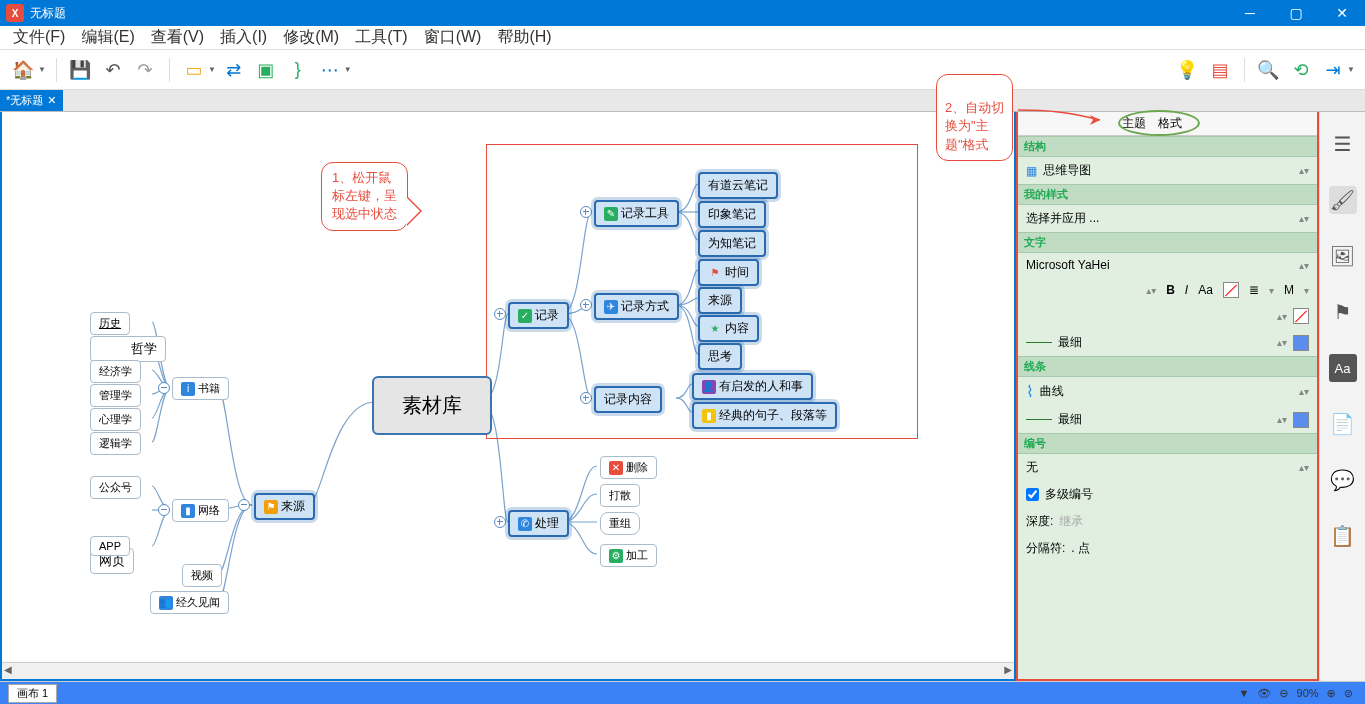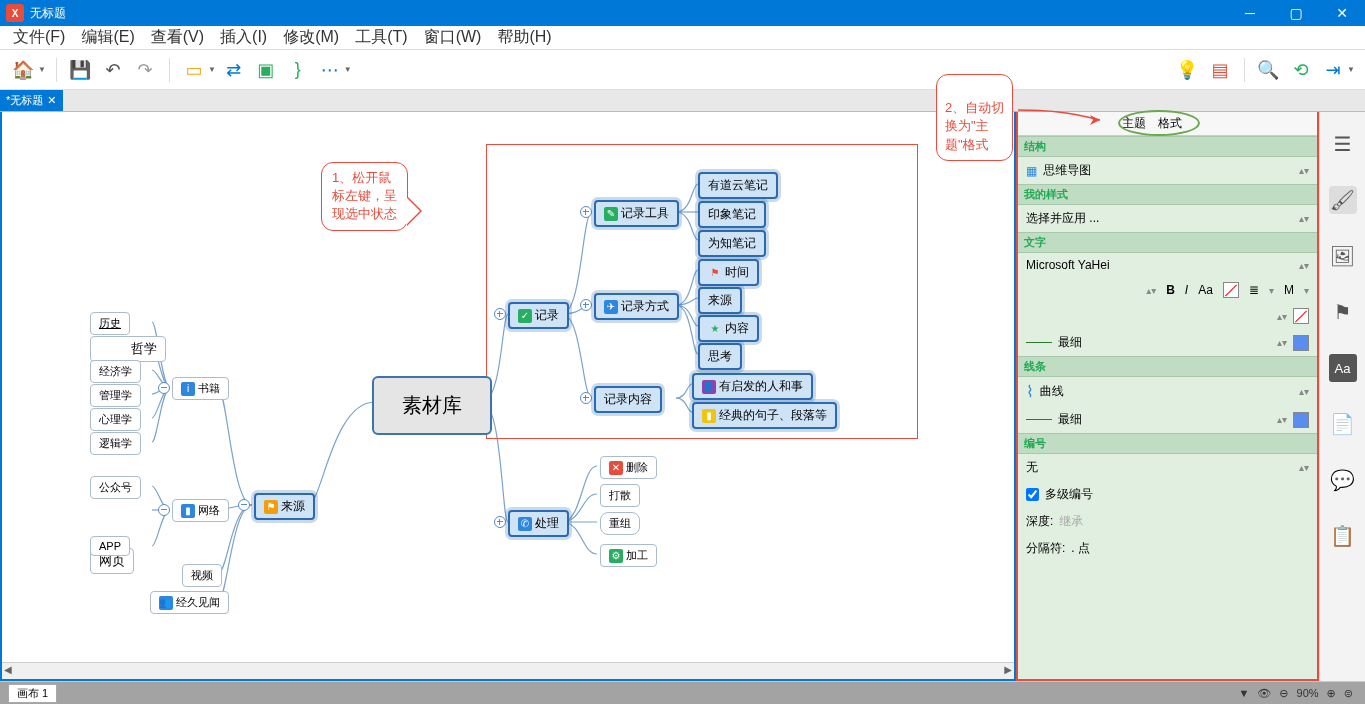--- a/index.html
+++ b/index.html
@@ -29,21 +29,21 @@
 
 
 .main { display: flex; height: 569px; }
 .canvas-wrap { flex: 1; display: flex; flex-direction: column; border: 2px solid #0078D7; border-top: none; position: relative; }
 .canvas { flex: 1; position: relative; overflow: hidden; background: #fff; }
 .scrollh { height: 17px; background: #f0f0f0; border-top: 1px solid #ccc; position: relative; }
 .scrollh::before { content: "◀"; position: absolute; left: 2px; top: 1px; font-size: 10px; color: #666; }
 .scrollh::after { content: "▶"; position: absolute; right: 2px; top: 1px; font-size: 10px; color: #666; }
 
 
-.statusbar { height: 23px; background: #a3a3a3; border-top: 1px solid #ccc; display: flex; align-items: center; padding: 0 8px; font-size: 11px; }
+.statusbar { height: 23px; background: #3b82f6; border-top: 1px solid #ccc; display: flex; align-items: center; padding: 0 8px; font-size: 11px; }
 .statusbar .sheet { background: #fff; border: 1px solid #aaa; padding: 1px 8px; }
 .statusbar .spacer { flex: 1; }
 .statusbar .statitem { margin: 0 4px; color: #333; }
 
 
 .node { position: absolute; border: 1px solid #7aa3cc; border-radius: 4px; background: #fff; padding: 3px 8px; font-size: 12px; white-space: nowrap; display: flex; align-items: center; gap: 3px; }
 .node.root { background: #e5e5e5; border: 2px solid #3a75b0; font-size: 20px; padding: 14px 28px; border-radius: 6px; }
 .node.sel { border: 2px solid #2a6ab0; background: #cfe3f7; box-shadow: 0 0 0 3px rgba(42,106,176,0.25); }
 .node.plain { border: 1px solid #aabccc; }
 .nicon { width: 14px; height: 14px; border-radius: 2px; display: inline-flex; align-items: center; justify-content: center; font-size: 10px; color: #fff; }

